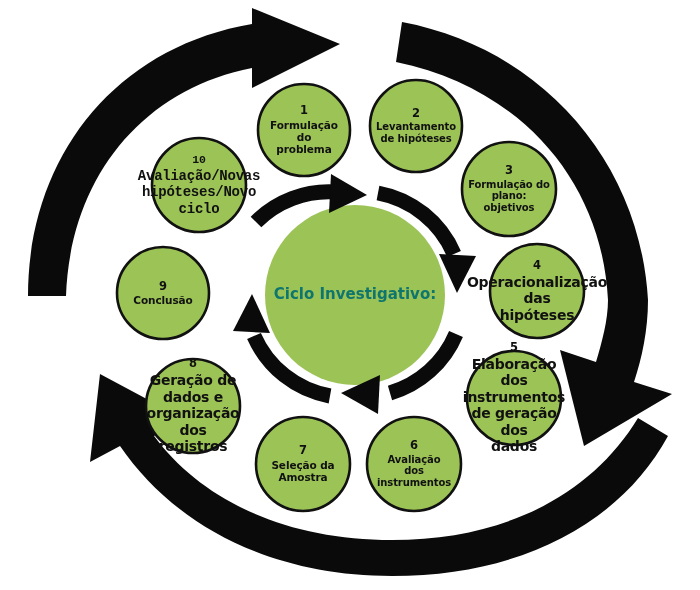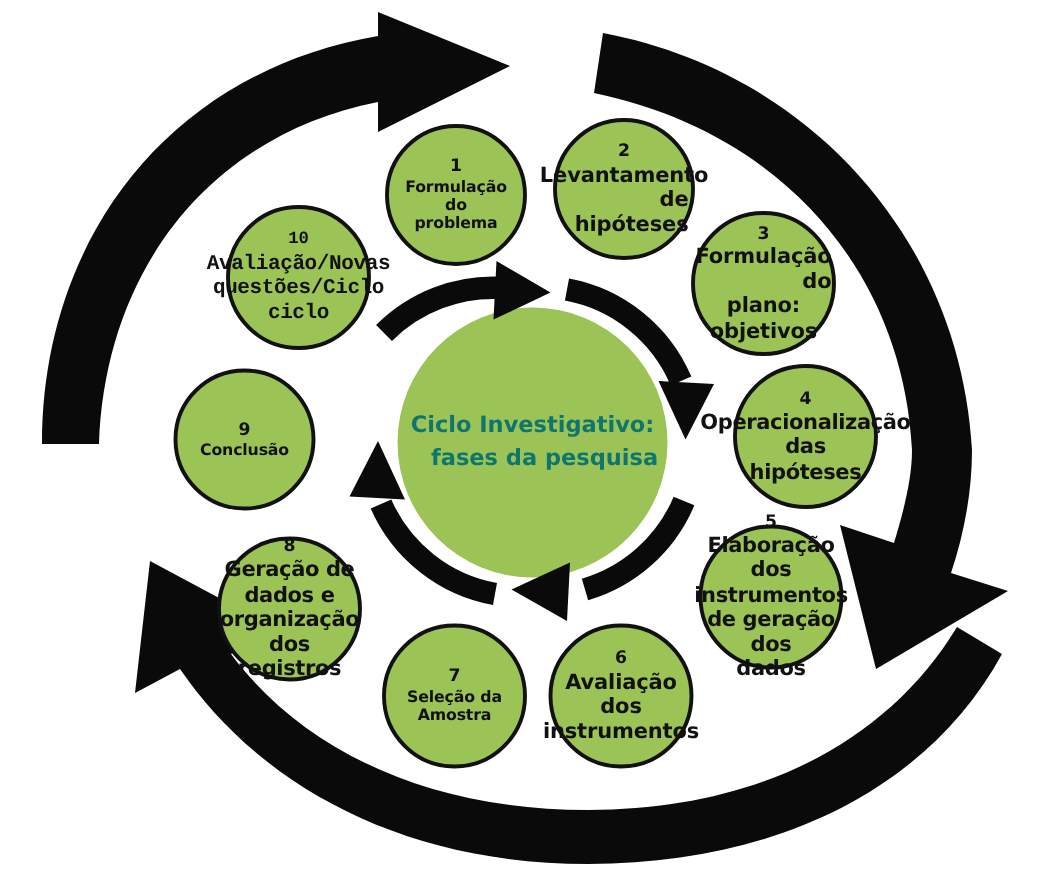--- a/index.html
+++ b/index.html
@@ -48,21 +48,21 @@
   .node-num {
     font-size: 11.5px;
     font-weight: bold;
     margin-bottom: 1px;
   }
   .node-text {
     font-size: 10.5px;
     font-weight: bold;
     padding: 0 3px;
   }
-  .node-text.tight { font-size: 14px; text-align: right; }
+  .node-text.tight { font-size: 10px; text-align: right; }
   .node-text.tighter { font-size: 14px; letter-spacing: -0.25px; }
   .center-label {
     font-size: 15px;
     line-height: 1.45;
     font-weight: bold;
     color: #0f766e;
   }
   .center-line-1 { display: block; }
   .center-line-2 { display: block; padding-left: 16px; }
   .bottom-strip {
@@ -148,21 +148,20 @@
       <circle cx="414" cy="464" r="47" fill="#9CC356" stroke="#111111" stroke-width="2.6"></circle>
       <circle cx="303" cy="464" r="47" fill="#9CC356" stroke="#111111" stroke-width="2.6"></circle>
       <circle cx="193" cy="406" r="47" fill="#9CC356" stroke="#111111" stroke-width="2.6"></circle>
       <circle cx="163" cy="293" r="46" fill="#9CC356" stroke="#111111" stroke-width="2.6"></circle>
       <circle cx="199" cy="185" r="47" fill="#9CC356" stroke="#111111" stroke-width="2.6"></circle>
     </g>
   </svg>
 
   <div class="center-label" style="left:245px; top:245px; width:220px; height:100px;">
     <span class="center-line-1">Ciclo Investigativo:</span>
-    <span class="center-line-2">fases da pesquisa</span>
   </div>
 
   <div class="node-label" style="left:258px; top:84px; width:92px; height:92px;">
     <span class="node-num">1</span>
     <span class="node-text">Formulação</span>
     <span class="node-text">do</span>
     <span class="node-text">problema</span>
   </div>
 
   <div class="node-label" style="left:370px; top:80px; width:92px; height:92px;">
@@ -214,18 +213,18 @@
   </div>
 
   <div class="node-label" style="left:117px; top:247px; width:92px; height:92px;">
     <span class="node-num">9</span>
     <span class="node-text">Conclusão</span>
   </div>
 
   <div class="node-label" style="left:152px; top:138px; width:94px; height:94px;font-family:Liberation Mono, monospace;">
     <span class="node-num">10</span>
     <span class="node-text tighter">Avaliação/Novas</span>
-    <span class="node-text tighter">questões/Ciclo</span>
+    <span class="node-text tighter">hipóteses/Novo</span>
     <span class="node-text tighter">ciclo</span>
   </div>
 
   <div class="bottom-strip"></div>
 </div>
 
 </body></html>

